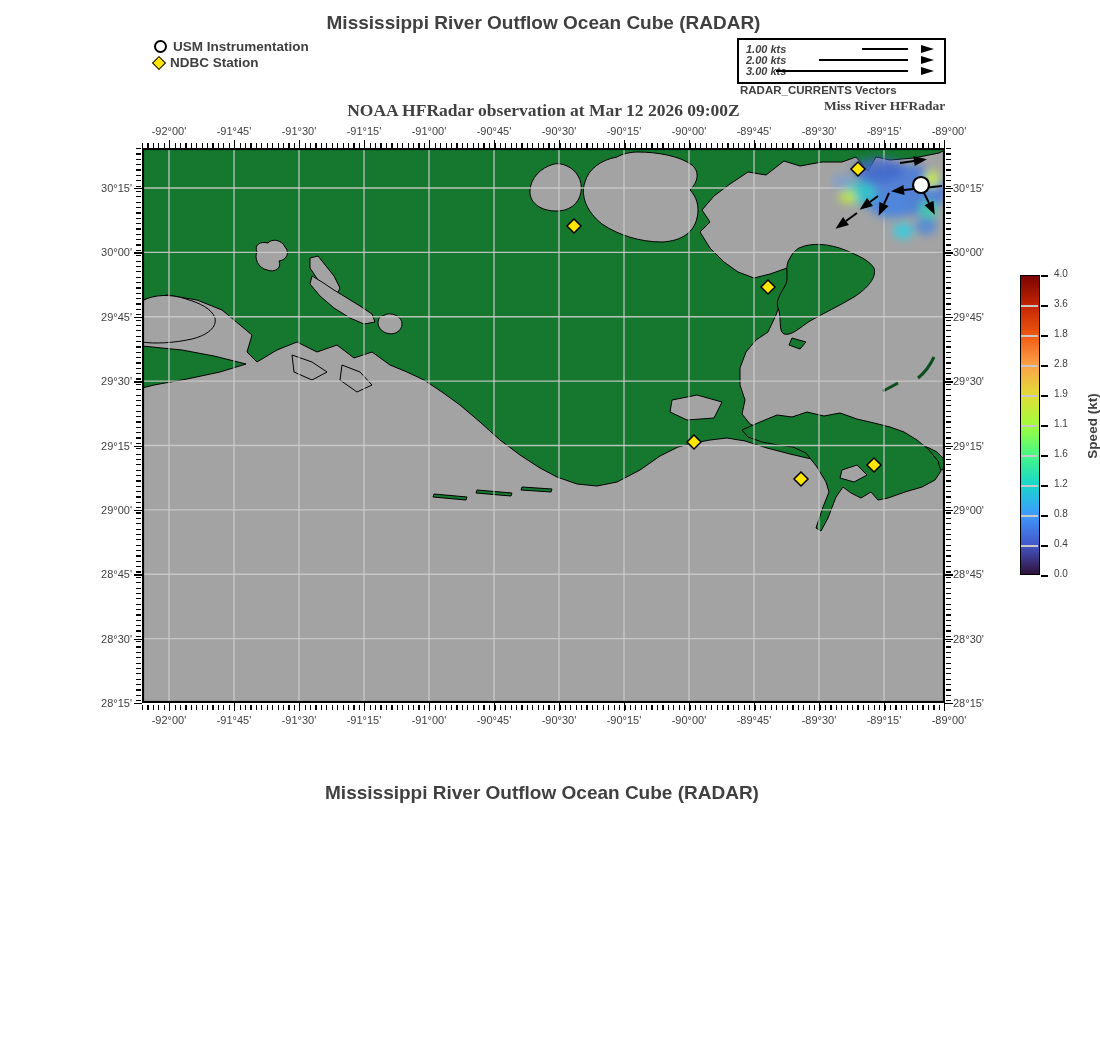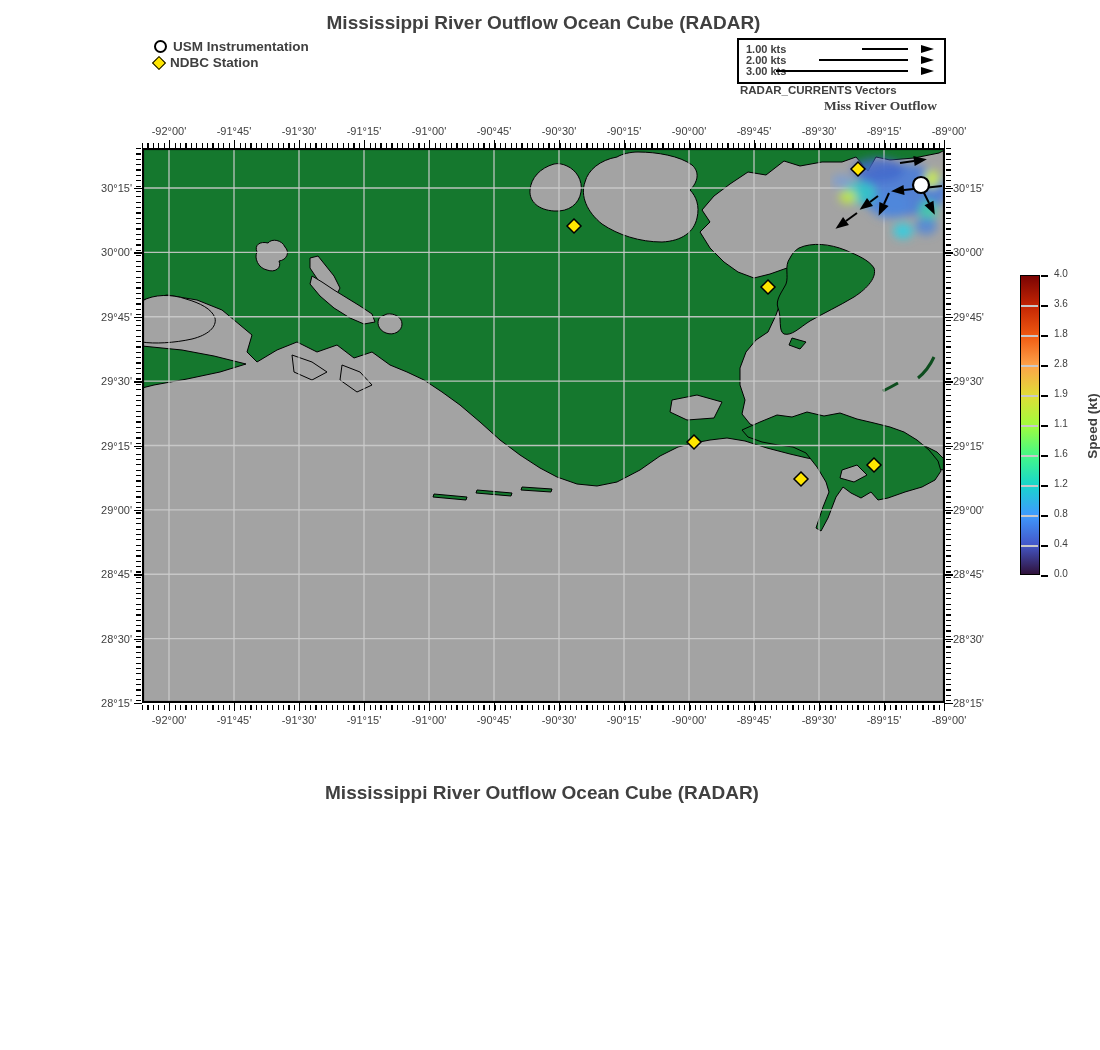--- a/index.html
+++ b/index.html
@@ -4,21 +4,21 @@
 <style>
   html,body{margin:0;padding:0;background:#ffffff;}
   #stage{position:relative;width:1100px;height:856px;background:#ffffff;overflow:hidden;
          font-family:"Liberation Sans", sans-serif;color:#404040;margin-left:42px;}
   .abs{position:absolute;}
   .title{font-weight:bold;font-size:19px;text-align:center;}
   .subtitle{font-family:"Liberation Serif", serif;font-weight:bold;font-size:17.5px;text-align:center;}
   .legend-row{position:absolute;display:flex;align-items:center;gap:6px;font-weight:bold;font-size:13.5px;}
   .circle-icon{width:13px;height:13px;border:2px solid #000;border-radius:50%;background:#fff;box-sizing:border-box;}
   .diamond-icon{width:10px;height:10px;border:1.6px solid #000;background:#ffe600;transform:rotate(45deg);box-sizing:border-box;}
-  #vecbox{position:absolute;border:2.5px solid #000;background:#fff;}
+  #vecbox{position:absolute;border:2.5px solid #000;background:#fff;font-style:italic;}
   .vec-label{position:absolute;font-weight:bold;font-size:11px;left:7px;}
   .vec-shaft{position:absolute;height:1.6px;background:#000;}
   .vec-head{position:absolute;width:0;height:0;border-top:4.5px solid transparent;border-bottom:4.5px solid transparent;border-left:13px solid #000;}
   .vec-caption{position:absolute;font-weight:bold;font-size:11.5px;}
   .region-label{position:absolute;font-family:"Liberation Serif", serif;font-weight:bold;font-size:13.5px;}
   .axis-label{position:absolute;font-size:11px;white-space:nowrap;}
   .majtick{position:absolute;background:#000;}
   .tickstrip{position:absolute;}
   .strip-h{height:5px;background:repeating-linear-gradient(to right,#000 0px,#000 1.2px,transparent 1.2px,transparent 5.42px);}
   .strip-v{width:5px;background:repeating-linear-gradient(to bottom,#000 0px,#000 1.2px,transparent 1.2px,transparent 5.36px);}
@@ -49,22 +49,23 @@
       <div class="vec-shaft" style="top: 8.2px; left: 123px; width: 46px;"></div>
       <div class="vec-head" style="top: 4.5px; left: 182px;"></div>
       <div class="vec-label" style="top: 13.5px;">2.00 kts</div>
       <div class="vec-shaft" style="top: 19.2px; left: 80px; width: 89px;"></div>
       <div class="vec-head" style="top: 15.5px; left: 182px;"></div>
       <div class="vec-label" style="top: 24.5px;">3.00 kts</div>
       <div class="vec-shaft" style="top: 30.2px; left: 37px; width: 132px;"></div>
       <div class="vec-head" style="top: 26.5px; left: 182px;"></div>
     </div>
   <div class="vec-caption" style="left:698px;top:84px;">RADAR_CURRENTS Vectors</div>
-  <div class="region-label" style="left:782px;top:98px;">Miss River Outflow</div>
-
+  <div class="region-label" style="left:782px;top:98px;">Miss River HFRadar</div>
+
+  <div class="abs subtitle" style="left:0;top:100px;width:1003px;">NOAA HFRadar observation at Mar 12 2026 09:00Z</div>
 
   <div class="tickstrip strip-h" style="left:100px;top:143px;width:803px;"></div>
   <div class="tickstrip strip-h" style="left:100px;top:705px;width:803px;"></div>
   <div class="tickstrip strip-v" style="left:94px;top:148px;height:555px;"></div>
   <div class="tickstrip strip-v" style="left:904px;top:148px;height:555px;"></div>
 
   <svg id="mapsvg" class="abs" style="left:100px;top:148px;" width="803" height="555" viewBox="100 148 803 555">
     <defs>
       <filter id="blobblur" x="-30%" y="-30%" width="160%" height="160%">
         <feGaussianBlur stdDeviation="4"></feGaussianBlur>

